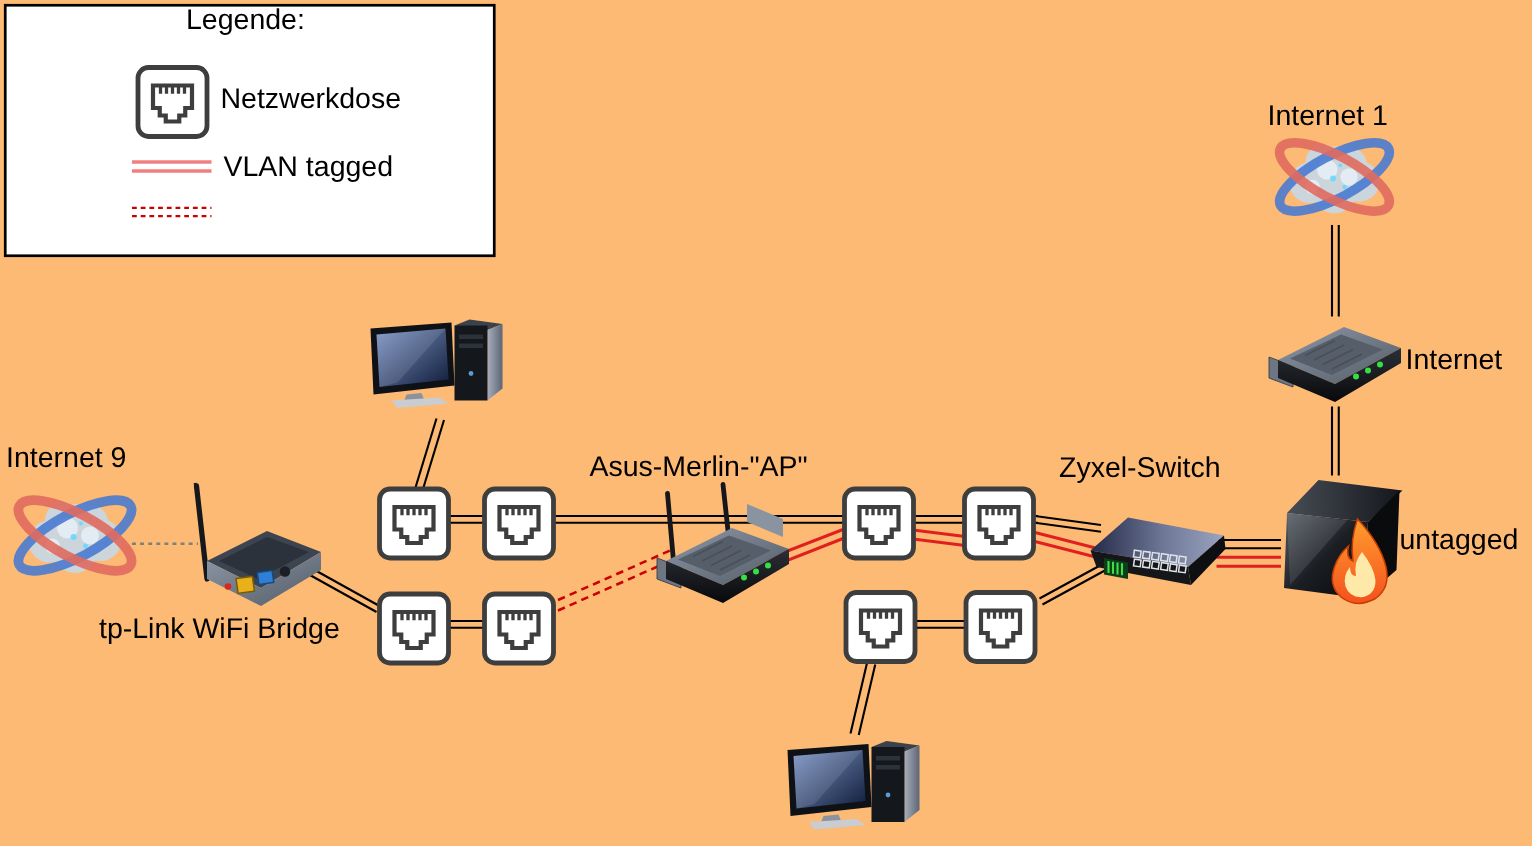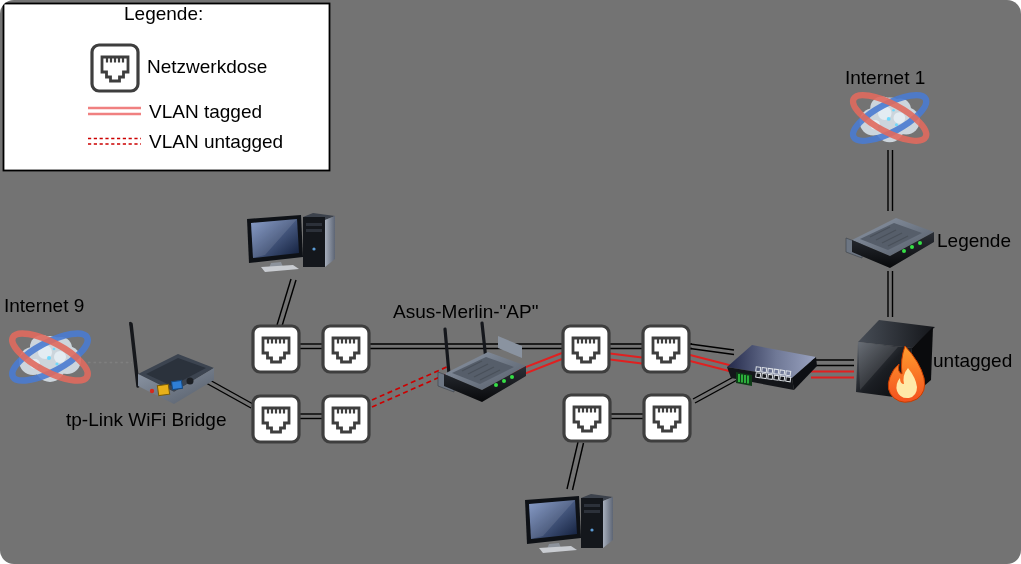--- a/index.html
+++ b/index.html
@@ -1,17 +1,17 @@
 <!DOCTYPE html>
 <html style="--cable: #000000; --vlan-tagged: #e02020; --vlan-untagged: #cc0000; --legend-tagged: #f08080; --wireless: #7f7f7f;"><head>
 <meta charset="utf-8">
 <style>
   html,body{margin:0;padding:0;background:#fff;}
-  #canvas{position:relative;width:1021px;height:564px;background:#737373;overflow:hidden;
-          font-family:"Liberation Sans", sans-serif;border-radius:14px;}
+  #canvas{position:relative;width:1021px;height:564px;background:#fdba74;overflow:hidden;
+          font-family:"Liberation Sans", sans-serif;}
   #netsvg{position:absolute;left:0;top:0;}
   .lbl{position:absolute;font-size:19px;line-height:22px;color:#000;white-space:nowrap;}
   .legend-title{font-size:19px;}
   .cable{stroke:var(--cable,#000);stroke-width:1.4;fill:none;}
   .vt{stroke:var(--vlan-tagged,#e02020);stroke-width:2;fill:none;}
   .vu{stroke:var(--vlan-untagged,#cc0000);stroke-width:1.7;stroke-dasharray:5 3.5;fill:none;}
   .wifi{stroke:var(--wireless,#808080);stroke-width:1.7;stroke-dasharray:2.6 2.8;fill:none;}
   .lt{stroke:var(--legend-tagged,#f08080);stroke-width:2.4;fill:none;}
   .lu{stroke:var(--vlan-untagged,#cc0000);stroke-width:1.5;stroke-dasharray:3.2 2.6;fill:none;}
 </style>
@@ -292,22 +292,22 @@
                Q893,369 899,364 Q897,372 902,374 Q900,360 905,346 Z" fill="url(#gFlame)" stroke="#c63d00" stroke-width="1"></path>
       <path d="M908,368 Q916,378 917,387 Q917,396 909,398 Q900,399 897,391 Q895,384 900,378
                Q900,384 904,384 Q902,375 908,368 Z" fill="#ffe9a8"></path>
     </g>
   </g>
 </svg>
 
 <div class="lbl legend-title" style="left:124px;top:3px;">Legende:</div>
 <div class="lbl" style="left:147px;top:56px;">Netzwerkdose</div>
 <div class="lbl" style="left:149px;top:101px;">VLAN tagged</div>
-<div class="lbl" style="left:149px;top:131px;">VLAN untagged</div>
 
 <div class="lbl" style="left:845px;top:67px;">Internet 1</div>
 <div class="lbl" style="left:4px;top:295px;">Internet 9</div>
 <div class="lbl" style="left:66px;top:409px;">tp-Link WiFi Bridge</div>
 <div class="lbl" style="left:393px;top:301px;">Asus-Merlin-"AP"</div>
-<div class="lbl" style="left:937px;top:230px;">Legende</div>
+<div class="lbl" style="left:706px;top:302px;">Zyxel-Switch</div>
+<div class="lbl" style="left:937px;top:230px;">Internet</div>
 <div class="lbl" style="left:933px;top:350px;">untagged</div>
 
 </div>
 
 </body></html>

